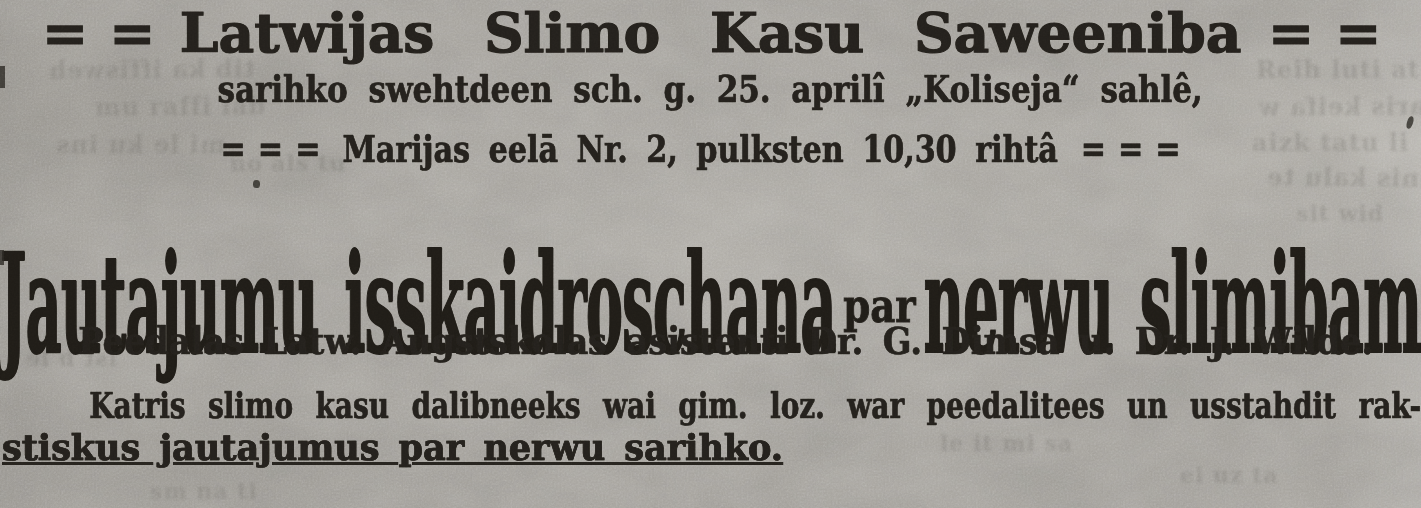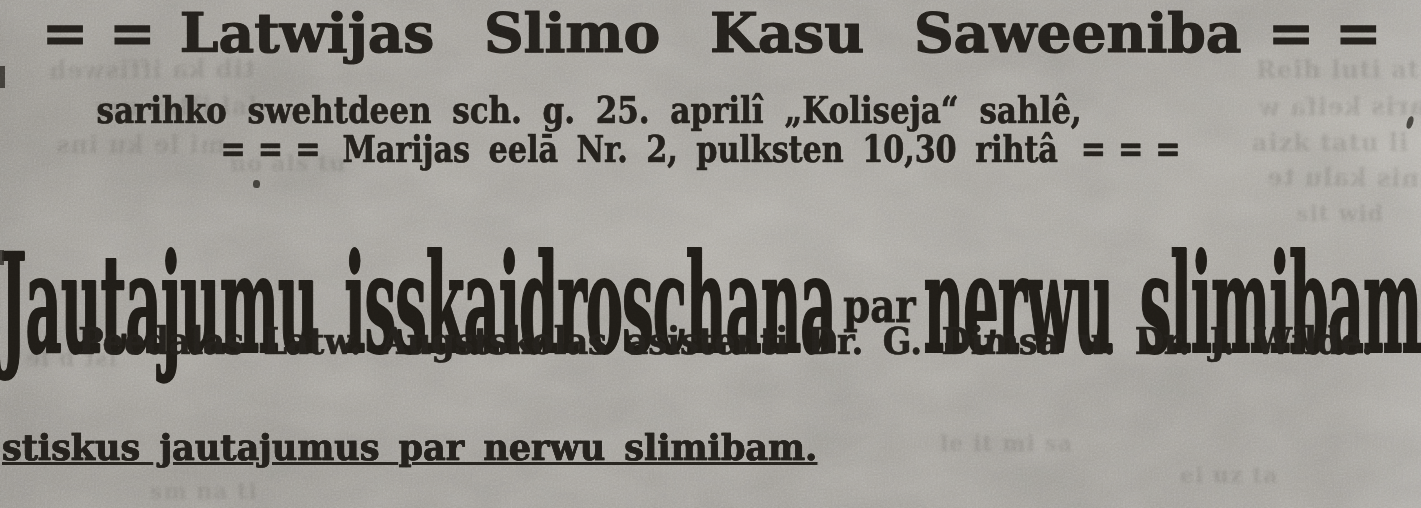--- a/index.html
+++ b/index.html
@@ -30,21 +30,21 @@
   .fit{display:inline-block; white-space:nowrap;}
   .org-left{transform-origin:left center;}
   .org-center{transform-origin:center center;}
   .ink{font-weight:bold; -webkit-text-stroke:0.7px #26231e; text-shadow:0.5px 0 0 rgba(35,32,28,.55);}
 
   #masthead{top:0; left:0; width:1421px; height:70px; text-align:center; font-size:54px; line-height:66px;}
   #masthead .fit{word-spacing:30px;}
   #masthead .mark{word-spacing:6px; margin:0 26px; letter-spacing:-2px;}
   #masthead .ink{-webkit-text-stroke:1.2px #24211c;}
 
-  #venue-line{top:88px; left:0; width:1421px; font-size:37px; line-height:44px;}
+  #venue-line{top:67px; left:0; width:1421px; text-align:center; font-size:37px; line-height:44px;}
   #venue-line .fit{word-spacing:12px;}
 
   #address-line{top:127px; left:-10px; width:1421px; text-align:center; font-size:37px; line-height:44px;}
   #address-line .fit{word-spacing:10px;}
   #address-line .mark{word-spacing:4px; margin:0 28px; letter-spacing:-1px;}
 
   #headline{top:180px; left:0; width:1372px; height:150px;margin-top:44px;}
   #headline .hrow{
     position:absolute; left:0; bottom:2px; white-space:nowrap;
     font-size:136px; line-height:1; font-weight:bold; color:#1f1c17;
@@ -121,22 +121,25 @@
     </div>
 
     <div class="line" id="headline">
       <span class="hrow fit org-left" style="transform: scaleX(0.4096);"><span>Jautajumu isskaidroschana</span><span class="connector">par</span><span>nerwu slimibam</span></span>
     </div>
 
     <div class="line" id="presenters">
       <span class="fit org-center ink" style="transform: scaleX(0.8824);">Peedalas Latw. Augstskolas asistenti Dr. G. Dimsa u. Dr. J. Wilde.</span>
     </div>
 
+    <div class="line" id="body-line-1">
+      <span class="fit org-left ink" style="transform: scaleX(0.7973);">Katris slimo kasu dalibneeks wai gim. loz. war peedalitees un usstahdit rak-</span>
+    </div>
 
-    <div class="line ink" id="body-line-2">stiskus jautajumus par nerwu slimibam.</div>
+    <div class="line ink" id="body-line-2">stiskus jautajumus par nerwu sarihko.</div>
 
 
   </div>
 
   <div class="speck" style="left:253px; top:180px; width:7px; height:8px;"></div>
   <div class="speck" style="left:1407px; top:116px; width:6px; height:13px; transform:rotate(18deg);"></div>
   <div class="speck" style="left:0px; top:66px; width:5px; height:22px; border-radius:0;"></div>
   <div class="speck" style="left:0px; top:250px; width:4px; height:15px; border-radius:0;"></div>
 
   <svg class="grain-svg" width="1421" height="508">

